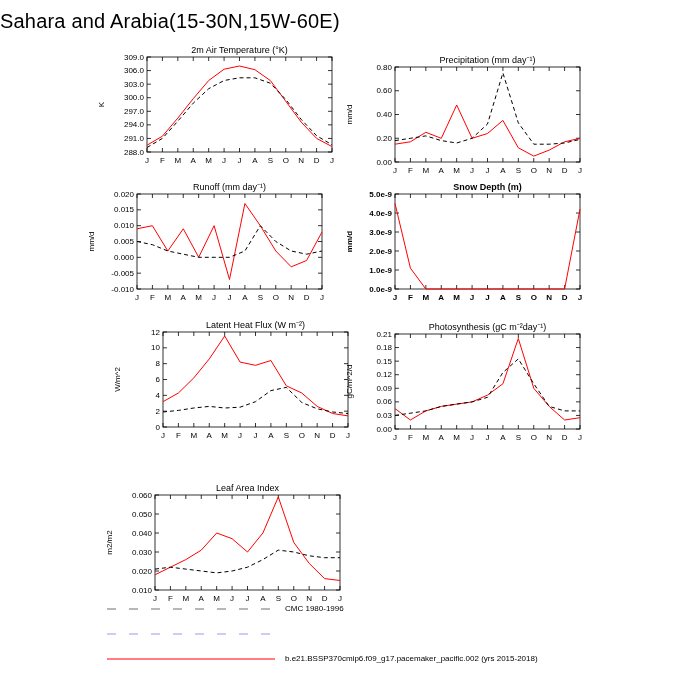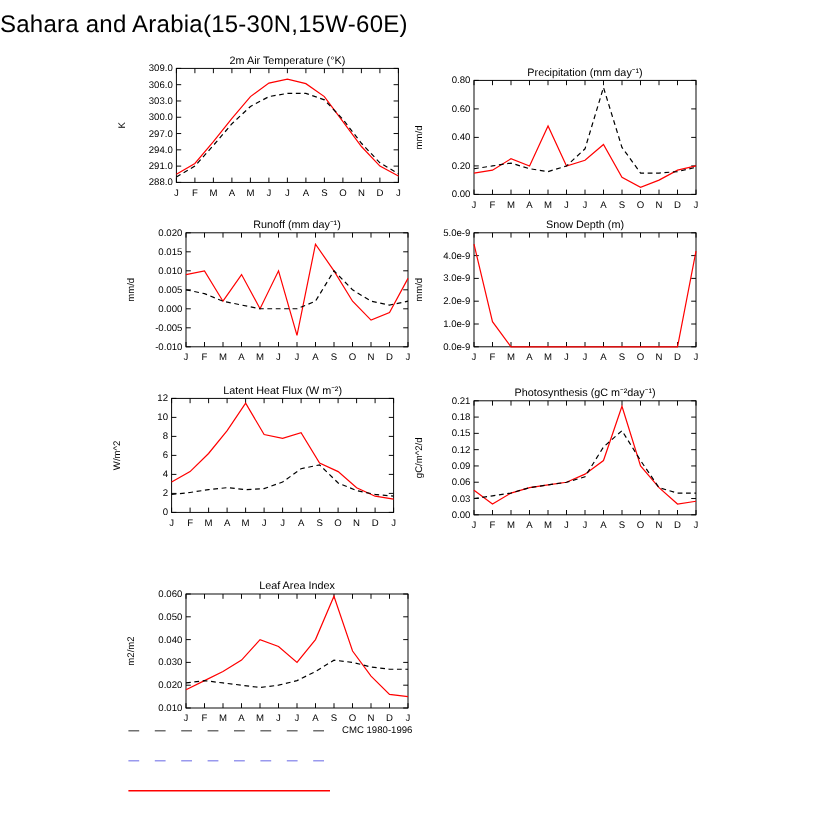--- a/index.html
+++ b/index.html
@@ -7,23 +7,23 @@
     width:700px;height:700px;position:relative;background:#ffffff;
     font-family:"Liberation Sans", sans-serif;color:#000;overflow:hidden;
   }
   .main-title{
     position:absolute;left:0;top:10px;width:671px;text-align:left;
     font-size:20px;letter-spacing:0.2px;
   }
   .chart{position:absolute;width:250px;height:125px;}
   .pos-0{left:92px;top:43px;text-align:center;}
   .pos-1{left:340px;top:43px;margin-top:10px;}
-  .pos-2{left:100px;top:180px;}
-  .pos-3{left:340px;top:180px;}
-  .pos-4{left:88px;top:318px;}
+  .pos-2{left:82px;top:180px;}
+  .pos-3{left:340px;top:180px;font-weight:bold;}
+  .pos-4{left:108px;top:318px;}
   .pos-5{left:340px;top:320px;}
   .pos-6{left:100px;top:481px;}
   svg text{font-family:"Liberation Sans", sans-serif;fill:#000;}
   .legend{position:absolute;left:105px;top:596px;}
   .legend-row{display:flex;align-items:center;gap:8px;height:25px;}
   .legend-label{font-size:8px;white-space:nowrap;}
 </style>
 </head>
 <body>
 
@@ -529,14 +529,15 @@
     </div>
     <div class="legend-row">
       <svg width="172" height="10">
         <line x1="2" y1="5" x2="170" y2="5" stroke="#9999ee" stroke-width="1.2" stroke-dasharray="9 13"></line>
       </svg>
     </div>
     <div class="legend-row">
       <svg width="172" height="10">
         <line x1="2" y1="5" x2="170" y2="5" stroke="#ff0000" stroke-width="1.2"></line>
       </svg>
+      <span class="legend-label">b.e21.BSSP370cmip6.f09_g17.pacemaker_pacific.002 (yrs 2015-2018)</span>
     </div>
   </div>
 
 </body></html>

